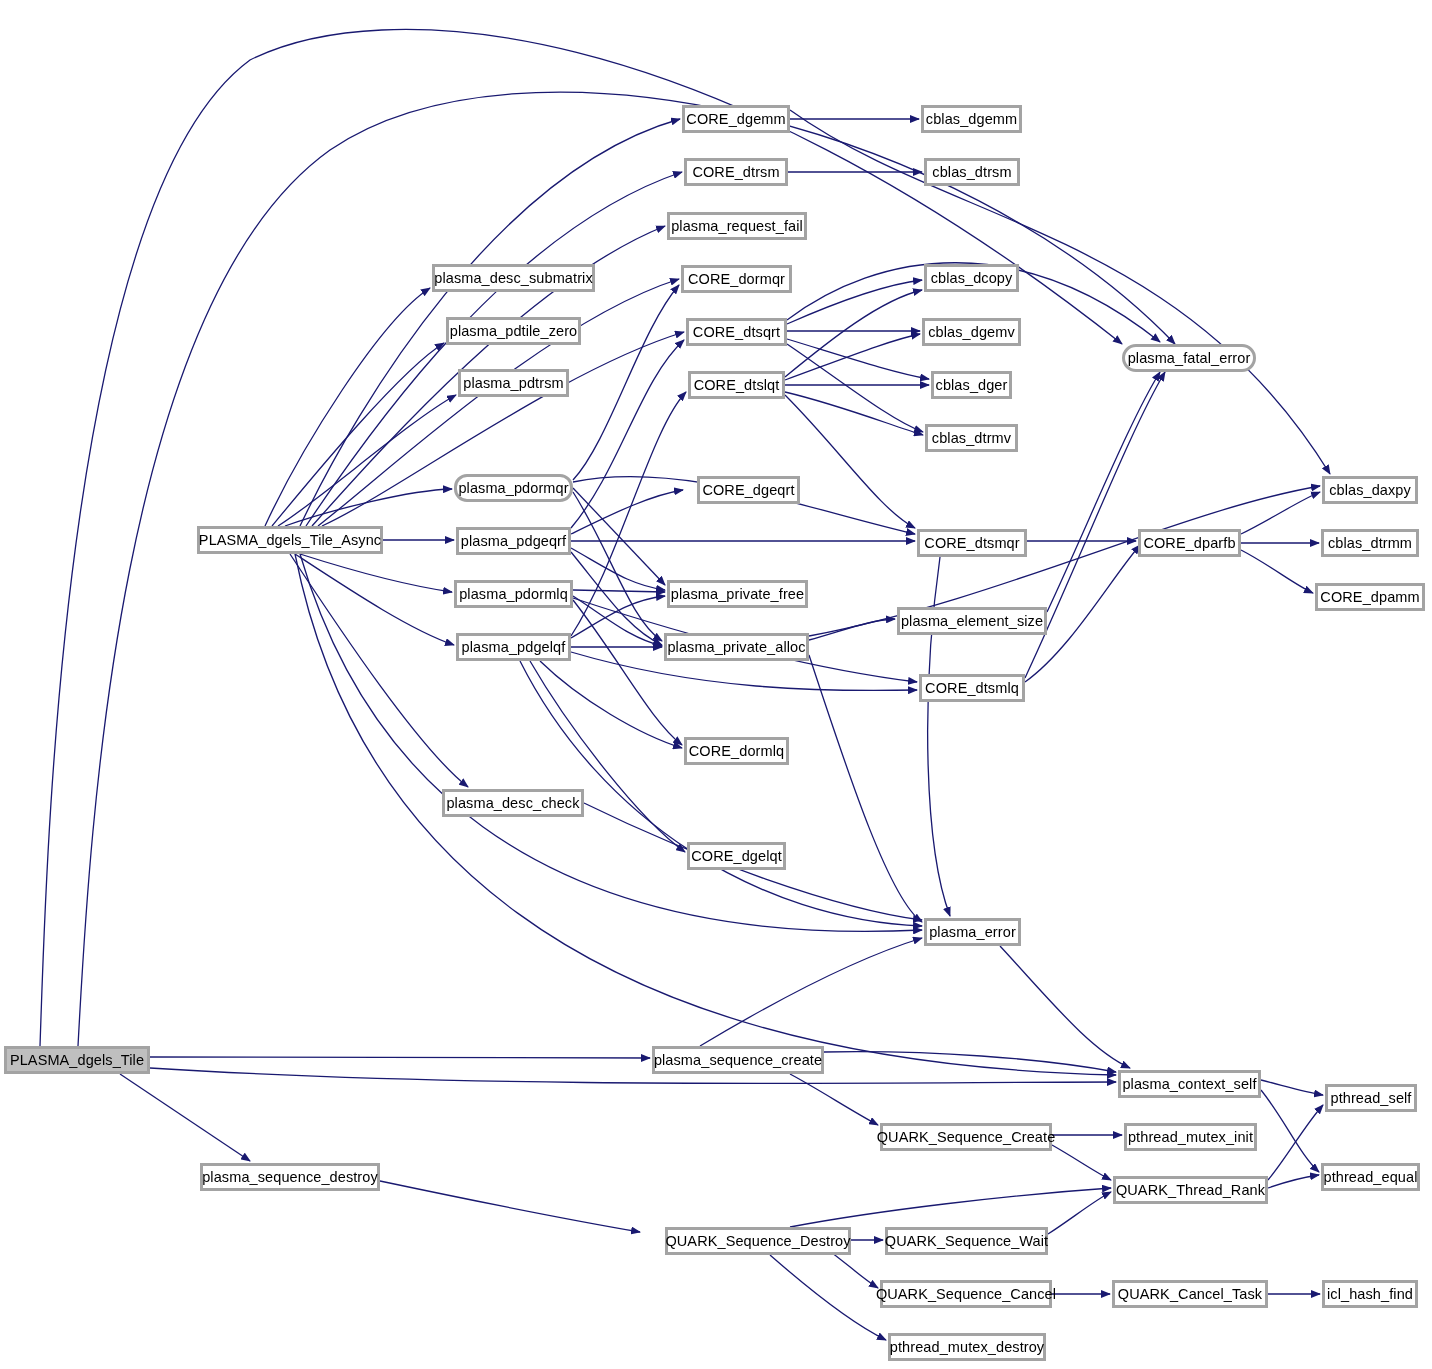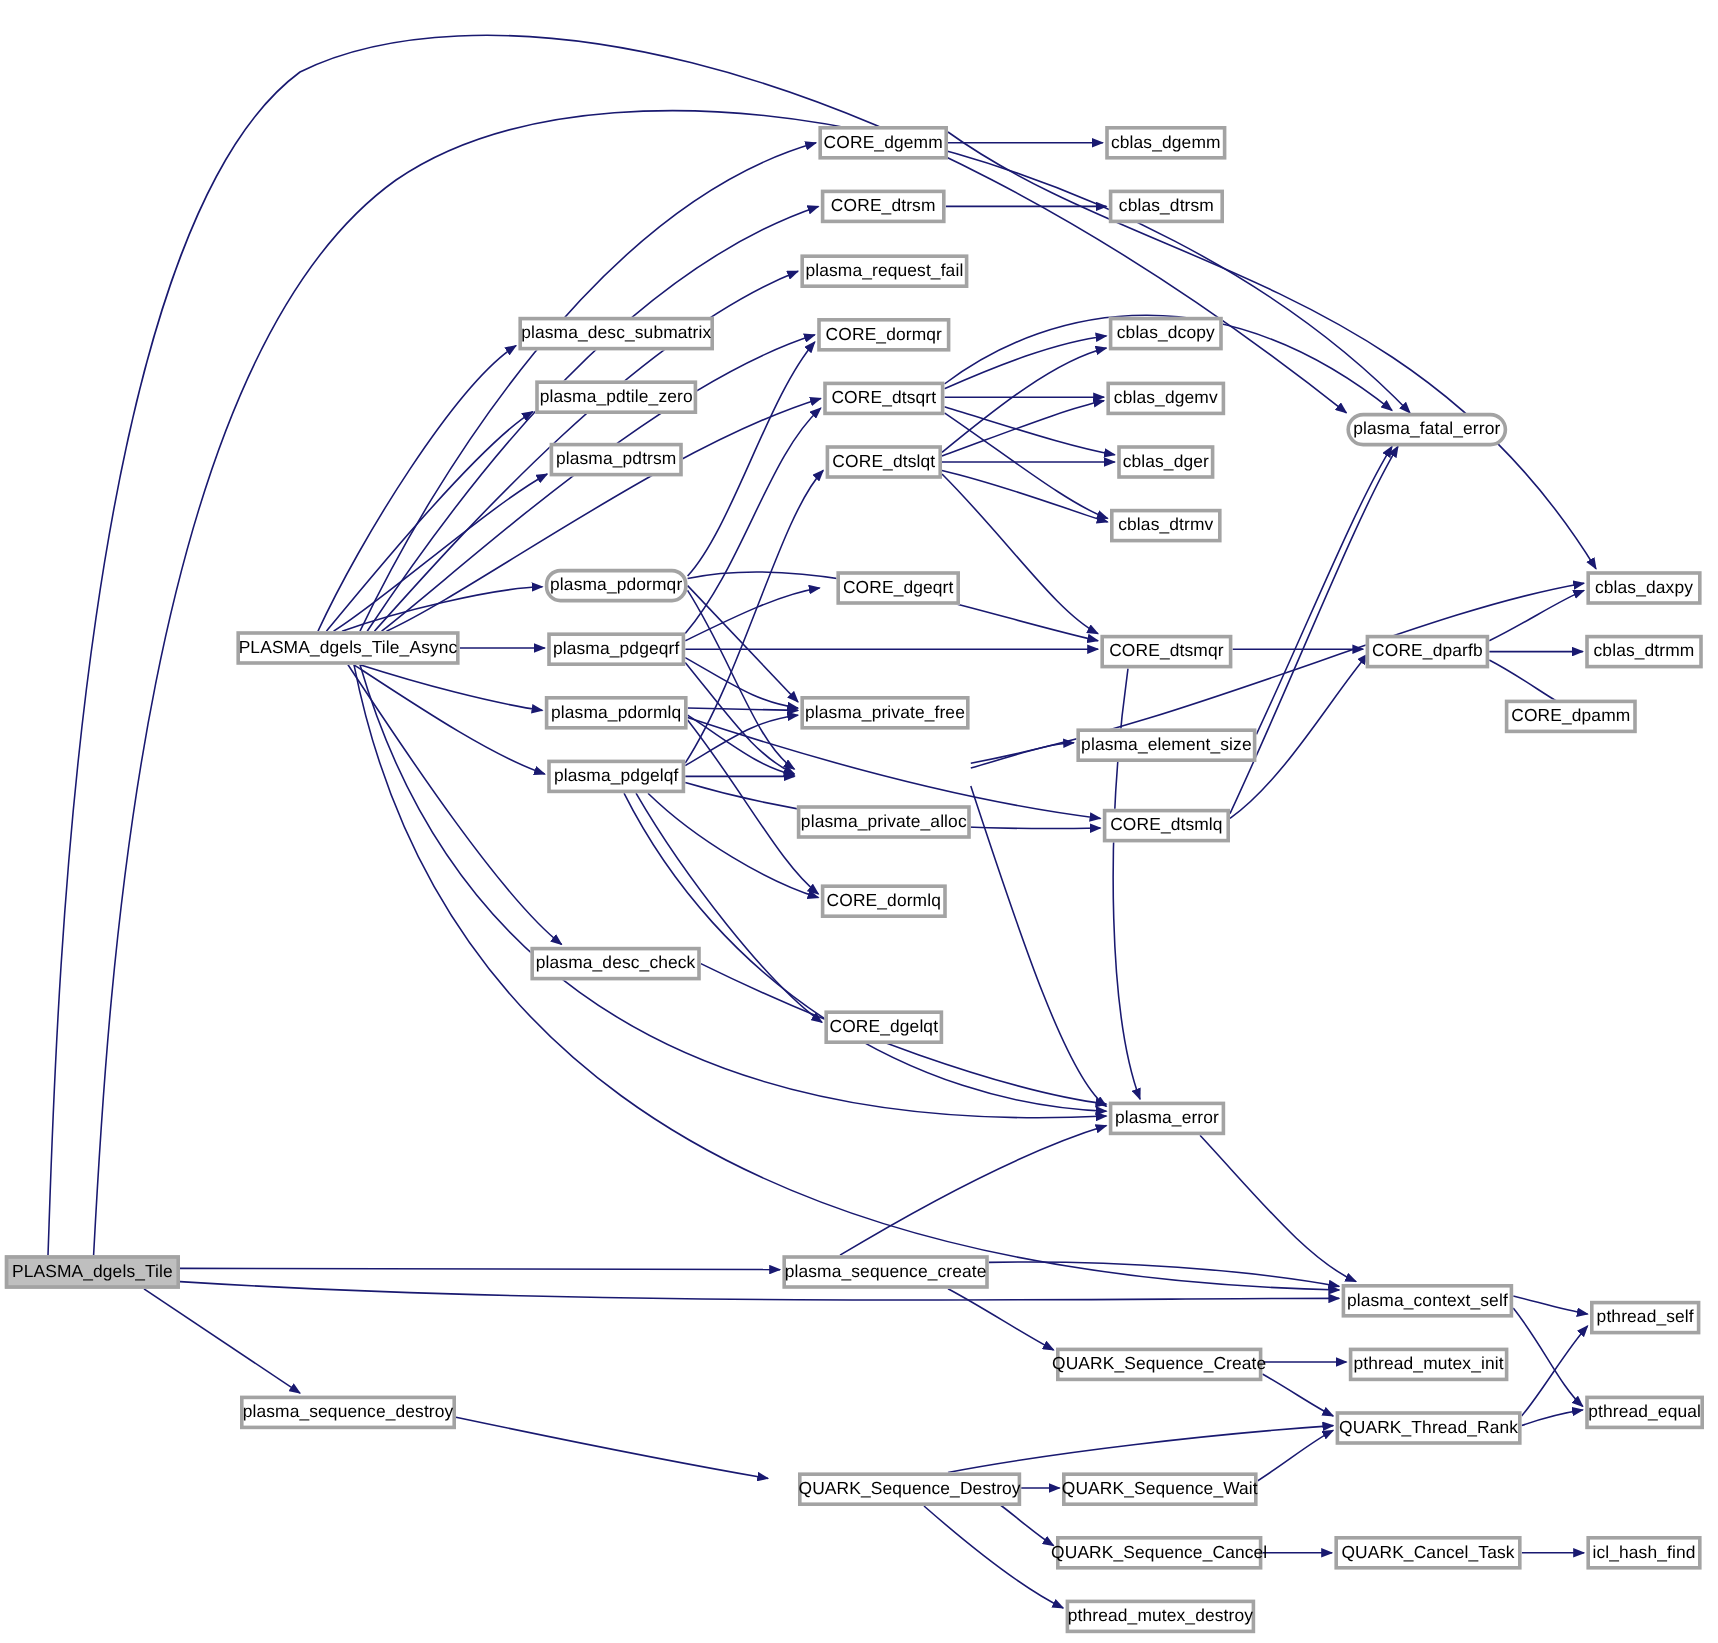--- a/index.html
+++ b/index.html
@@ -153,38 +153,38 @@
       <div class="gnode" style="left: 456px; top: 633px; width: 115px; height: 28px;">plasma_pdgelqf</div>
       <div class="gnode" style="left: 442px; top: 789px; width: 142px; height: 28px;">plasma_desc_check</div>
       <div class="gnode" style="left: 682px; top: 105px; width: 108px; height: 28px;">CORE_dgemm</div>
       <div class="gnode" style="left: 684px; top: 158px; width: 104px; height: 28px;">CORE_dtrsm</div>
       <div class="gnode" style="left: 667px; top: 212px; width: 140px; height: 28px;">plasma_request_fail</div>
       <div class="gnode" style="left: 681px; top: 265px; width: 111px; height: 28px;">CORE_dormqr</div>
       <div class="gnode" style="left: 686px; top: 318px; width: 101px; height: 28px;">CORE_dtsqrt</div>
       <div class="gnode" style="left: 688px; top: 371px; width: 97px; height: 28px;">CORE_dtslqt</div>
       <div class="gnode" style="left: 685px; top: 476px; width: 103px; height: 28px; margin-left: 12px;">CORE_dgeqrt</div>
       <div class="gnode" style="left: 667px; top: 580px; width: 141px; height: 28px;">plasma_private_free</div>
-      <div class="gnode" style="left: 664px; top: 671px; width: 145px; height: 28px;">plasma_private_alloc</div>
+      <div class="gnode" style="left: 664px; top: 633px; width: 145px; height: 28px;">plasma_private_alloc</div>
       <div class="gnode" style="left: 684px; top: 737px; width: 105px; height: 28px;">CORE_dormlq</div>
       <div class="gnode" style="left: 687px; top: 842px; width: 99px; height: 28px;">CORE_dgelqt</div>
       <div class="gnode" style="left: 921px; top: 105px; width: 101px; height: 28px;">cblas_dgemm</div>
       <div class="gnode" style="left: 924px; top: 158px; width: 96px; height: 28px;">cblas_dtrsm</div>
       <div class="gnode" style="left: 924px; top: 264px; width: 95px; height: 28px;">cblas_dcopy</div>
       <div class="gnode" style="left: 922px; top: 318px; width: 99px; height: 28px;">cblas_dgemv</div>
       <div class="gnode" style="left: 931px; top: 371px; width: 81px; height: 28px;">cblas_dger</div>
       <div class="gnode" style="left: 925px; top: 424px; width: 93px; height: 28px;">cblas_dtrmv</div>
       <div class="gnode" style="left: 917px; top: 529px; width: 110px; height: 28px;">CORE_dtsmqr</div>
       <div class="gnode" style="left: 897px; top: 607px; width: 150px; height: 28px;">plasma_element_size</div>
       <div class="gnode" style="left: 919px; top: 674px; width: 106px; height: 28px;">CORE_dtsmlq</div>
       <div class="gnode" style="left: 924px; top: 918px; width: 97px; height: 28px;">plasma_error</div>
       <div class="gnode" style="left: 1122px; top: 344px; width: 134px; height: 28px; border-radius: 14px;">plasma_fatal_error</div>
       <div class="gnode" style="left: 1138px; top: 529px; width: 103px; height: 28px;">CORE_dparfb</div>
       <div class="gnode" style="left: 1322px; top: 476px; width: 96px; height: 28px;">cblas_daxpy</div>
       <div class="gnode" style="left: 1321px; top: 529px; width: 98px; height: 28px;">cblas_dtrmm</div>
-      <div class="gnode" style="left: 1254px; top: 583px; width: 110px; height: 28px;">CORE_dpamm</div>
+      <div class="gnode" style="left: 1315px; top: 583px; width: 110px; height: 28px;">CORE_dpamm</div>
       <div class="gnode" style="left: 652px; top: 1046px; width: 172px; height: 28px;">plasma_sequence_create</div>
       <div class="gnode" style="left: 880px; top: 1123px; width: 172px; height: 28px;">QUARK_Sequence_Create</div>
       <div class="gnode" style="left: 642px; top: 1227px; width: 186px; height: 28px; margin-left: 23px;">QUARK_Sequence_Destroy</div>
       <div class="gnode" style="left: 885px; top: 1227px; width: 163px; height: 28px;">QUARK_Sequence_Wait</div>
       <div class="gnode" style="left: 880px; top: 1280px; width: 172px; height: 28px;">QUARK_Sequence_Cancel</div>
       <div class="gnode" style="left: 888px; top: 1333px; width: 158px; height: 28px;">pthread_mutex_destroy</div>
       <div class="gnode" style="left: 1118px; top: 1070px; width: 143px; height: 28px;">plasma_context_self</div>
       <div class="gnode" style="left: 1124px; top: 1123px; width: 133px; height: 28px;">pthread_mutex_init</div>
       <div class="gnode" style="left: 1113px; top: 1176px; width: 155px; height: 28px;">QUARK_Thread_Rank</div>
       <div class="gnode" style="left: 1325px; top: 1084px; width: 92px; height: 28px;">pthread_self</div>

